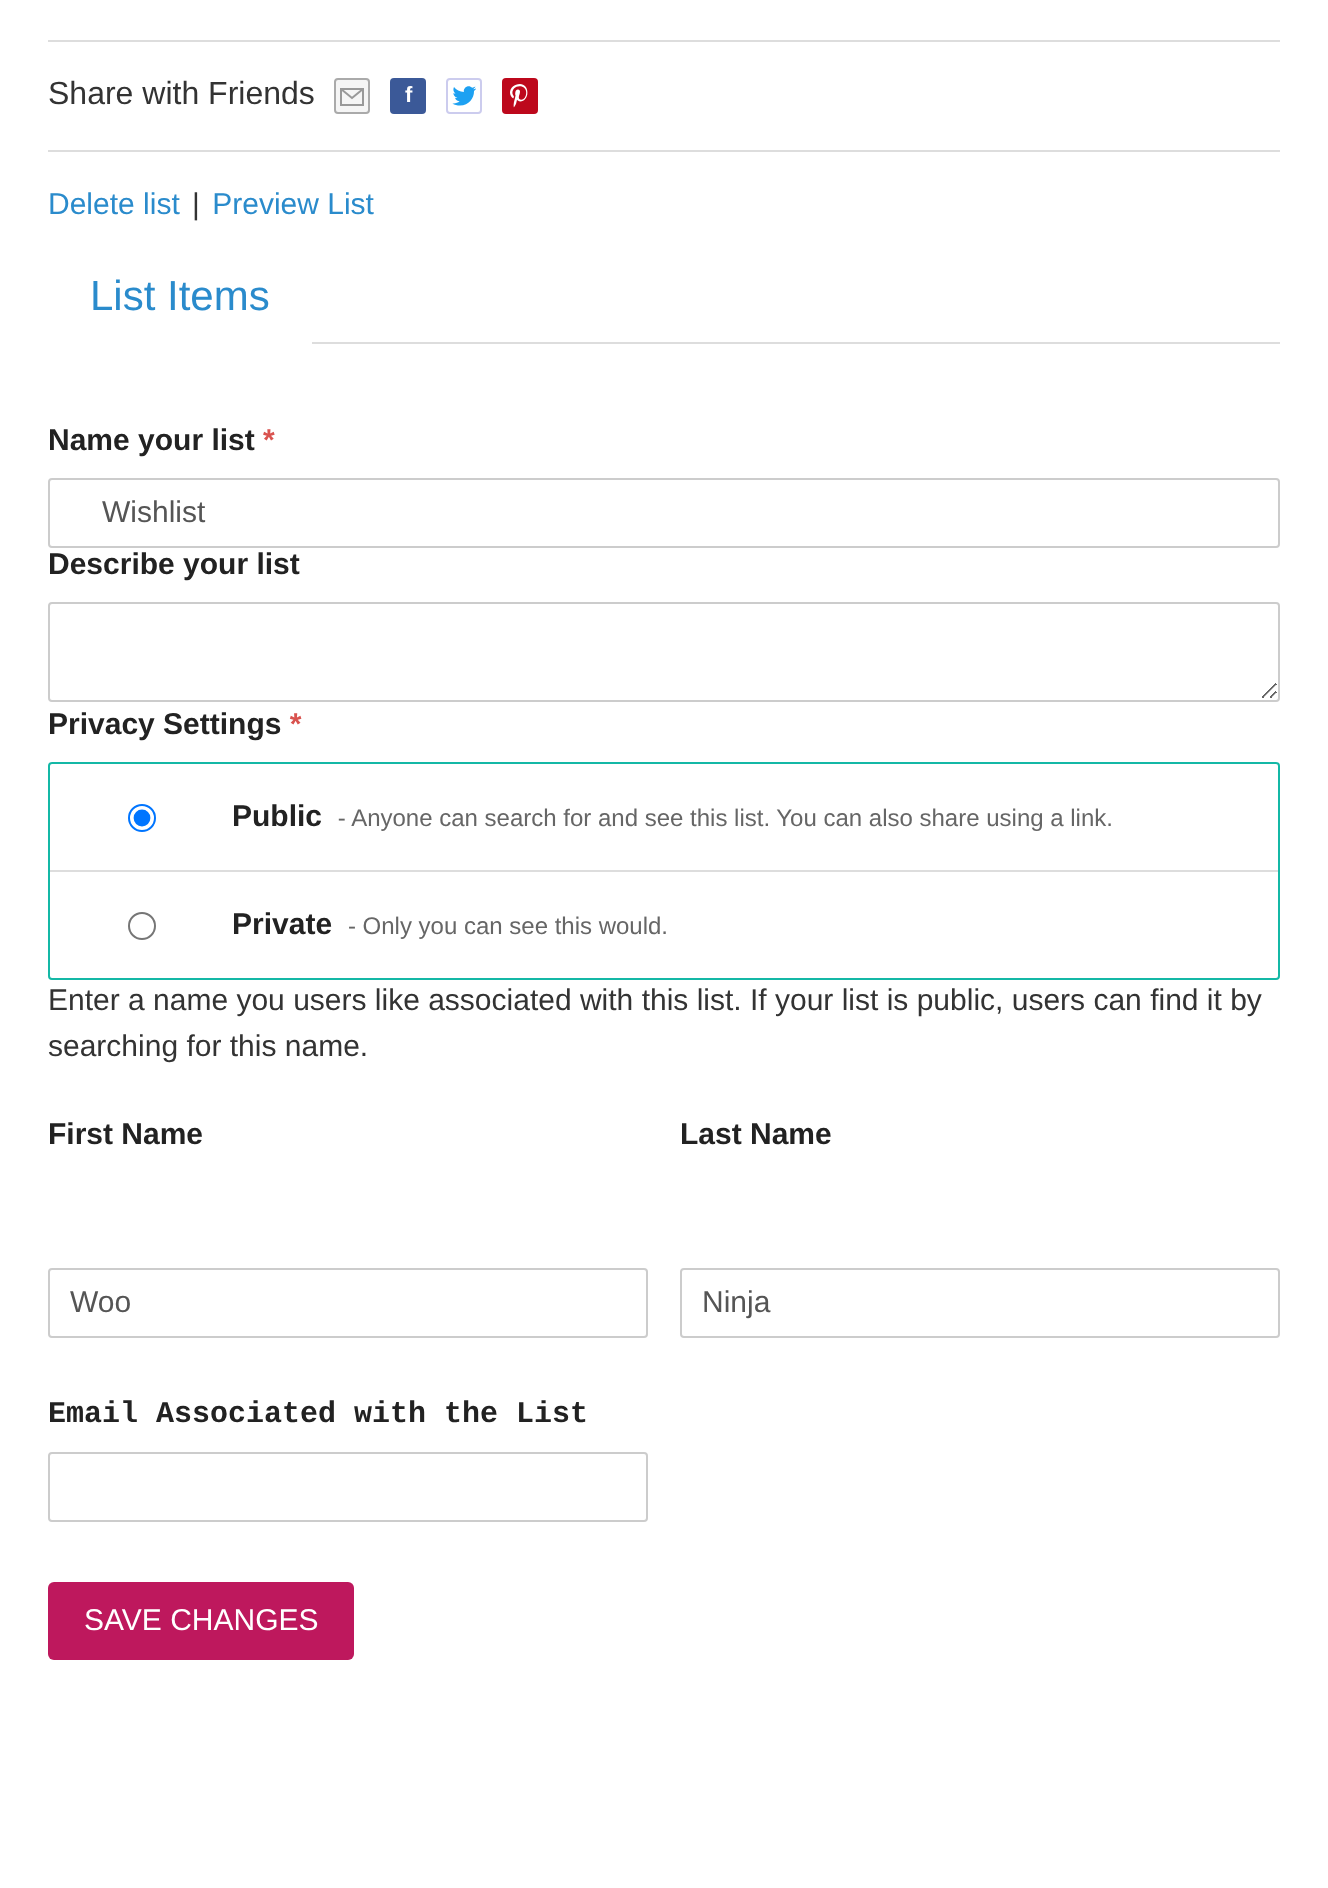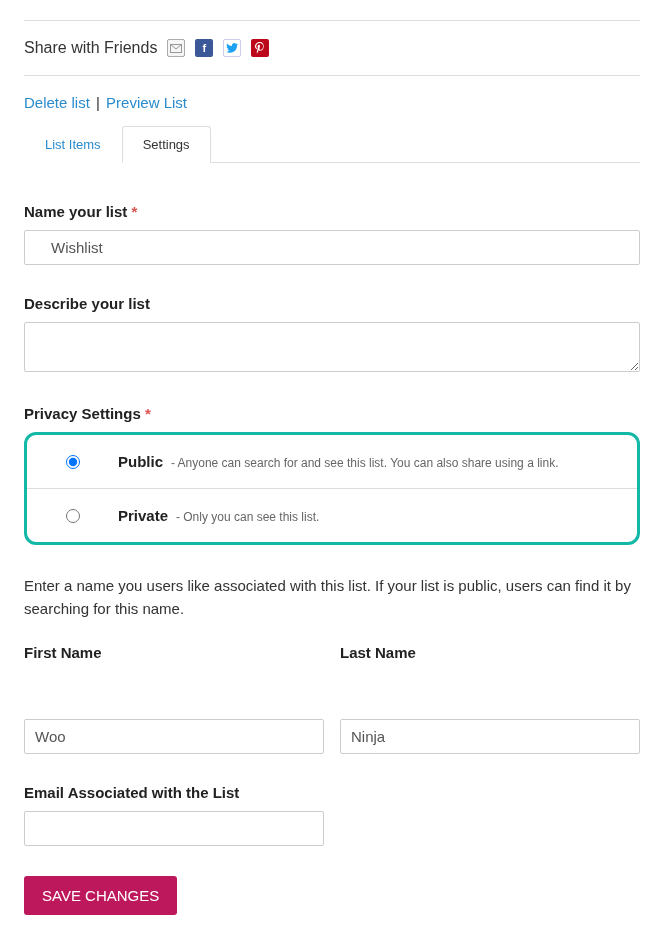--- a/index.html
+++ b/index.html
@@ -48,35 +48,35 @@
     }
     .link { color: #2a8bcc; cursor: pointer; text-decoration: none; }
     .sep { color: #333; padding: 0 2px; }
     .tabs {
       display: flex;
       border-bottom: 1px solid #ddd;
       margin-bottom: 40px;
     }
     .tab {
       padding: 10px 20px;
-      font-size: 13px;
+      font-size: 21px;
       cursor: pointer;
       background: #fff;
       border: 1px solid transparent;
       position: relative;
       bottom: -1px;
     }
     .tab.inactive { color: #2a8bcc; }
     .tab.active {
       color: #333;
       border: 1px solid #ddd;
       border-bottom: 1px solid #fff;
       border-radius: 3px 3px 0 0;
     }
-    .form-group { margin-bottom: 30px; }
+    .form-group { }
     .form-label {
       font-weight: bold;
       font-size: 15px;
       display: block;
       margin-bottom: 10px;
       color: #222;
     }
     .required { color: #d9534f; }
     .text-input {
       width: 100%;
@@ -91,22 +91,22 @@
       width: 100%;
       height: 50px;
       padding: 8px 10px;
       font-size: 15px;
       border: 1px solid #ccc;
       border-radius: 2px;
       resize: vertical;
       font-family: inherit;
     }
     .privacy-table {
-      border: 3px solid #14b8a6;
-      border-radius: 12px;
+      border: 1px solid #14b8a6;
+      border-radius: 2px;
       width: 100%;
     }
     .privacy-row {
       display: flex;
       align-items: center;
       padding: 18px 16px;
       border-bottom: 1px solid #ddd;
     }
     .privacy-row:last-child { border-bottom: none; }
     .privacy-radio-cell {
@@ -148,21 +148,21 @@
     .name-input {
       width: 100%;
       padding: 8px 10px;
       font-size: 15px;
       border: 1px solid #ccc;
       border-radius: 2px;
       color: #555;
       font-family: inherit;
       margin-top: 48px;
     }
-    .email-group { margin-bottom: 30px; }
+    .email-group { margin-bottom: 30px; font-family: Liberation Mono, monospace; }
     .email-input {
       width: 300px;
       padding: 8px 10px;
       font-size: 15px;
       border: 1px solid #ccc;
       border-radius: 2px;
       font-family: inherit;
     }
     .save-btn {
       background: #be185d;
@@ -206,21 +206,20 @@
 <hr class="divider">
 
 <div class="links-row">
   <a class="link">Delete list</a>
   <span class="sep">|</span>
   <a class="link">Preview List</a>
 </div>
 
 <div class="tabs">
   <div class="tab inactive">List Items</div>
-  <div class="tab active">Settings</div>
 </div>
 
 <div class="form-group">
   <label class="form-label">
     <span>Name your list</span>
     <span class="required">*</span>
   </label>
   <input type="text" class="text-input" value="Wishlist" style="">
 </div>
 
@@ -243,21 +242,21 @@
         <span class="privacy-title">Public</span>
         <span class="privacy-desc">- Anyone can search for and see this list. You can also share using a link.</span>
       </div>
     </div>
     <div class="privacy-row">
       <div class="privacy-radio-cell">
         <input type="radio" name="privacy" style="">
       </div>
       <div class="privacy-text-cell">
         <span class="privacy-title">Private</span>
-        <span class="privacy-desc">- Only you can see this list.</span>
+        <span class="privacy-desc">- Only you can see this would.</span>
       </div>
     </div>
   </div>
 </div>
 
 <p class="help-text">Enter a name you users like associated with this list. If your list is public, users can find it by searching for this name.</p>
 
 <div class="name-row">
   <div class="name-col">
     <label class="form-label">First Name</label>

